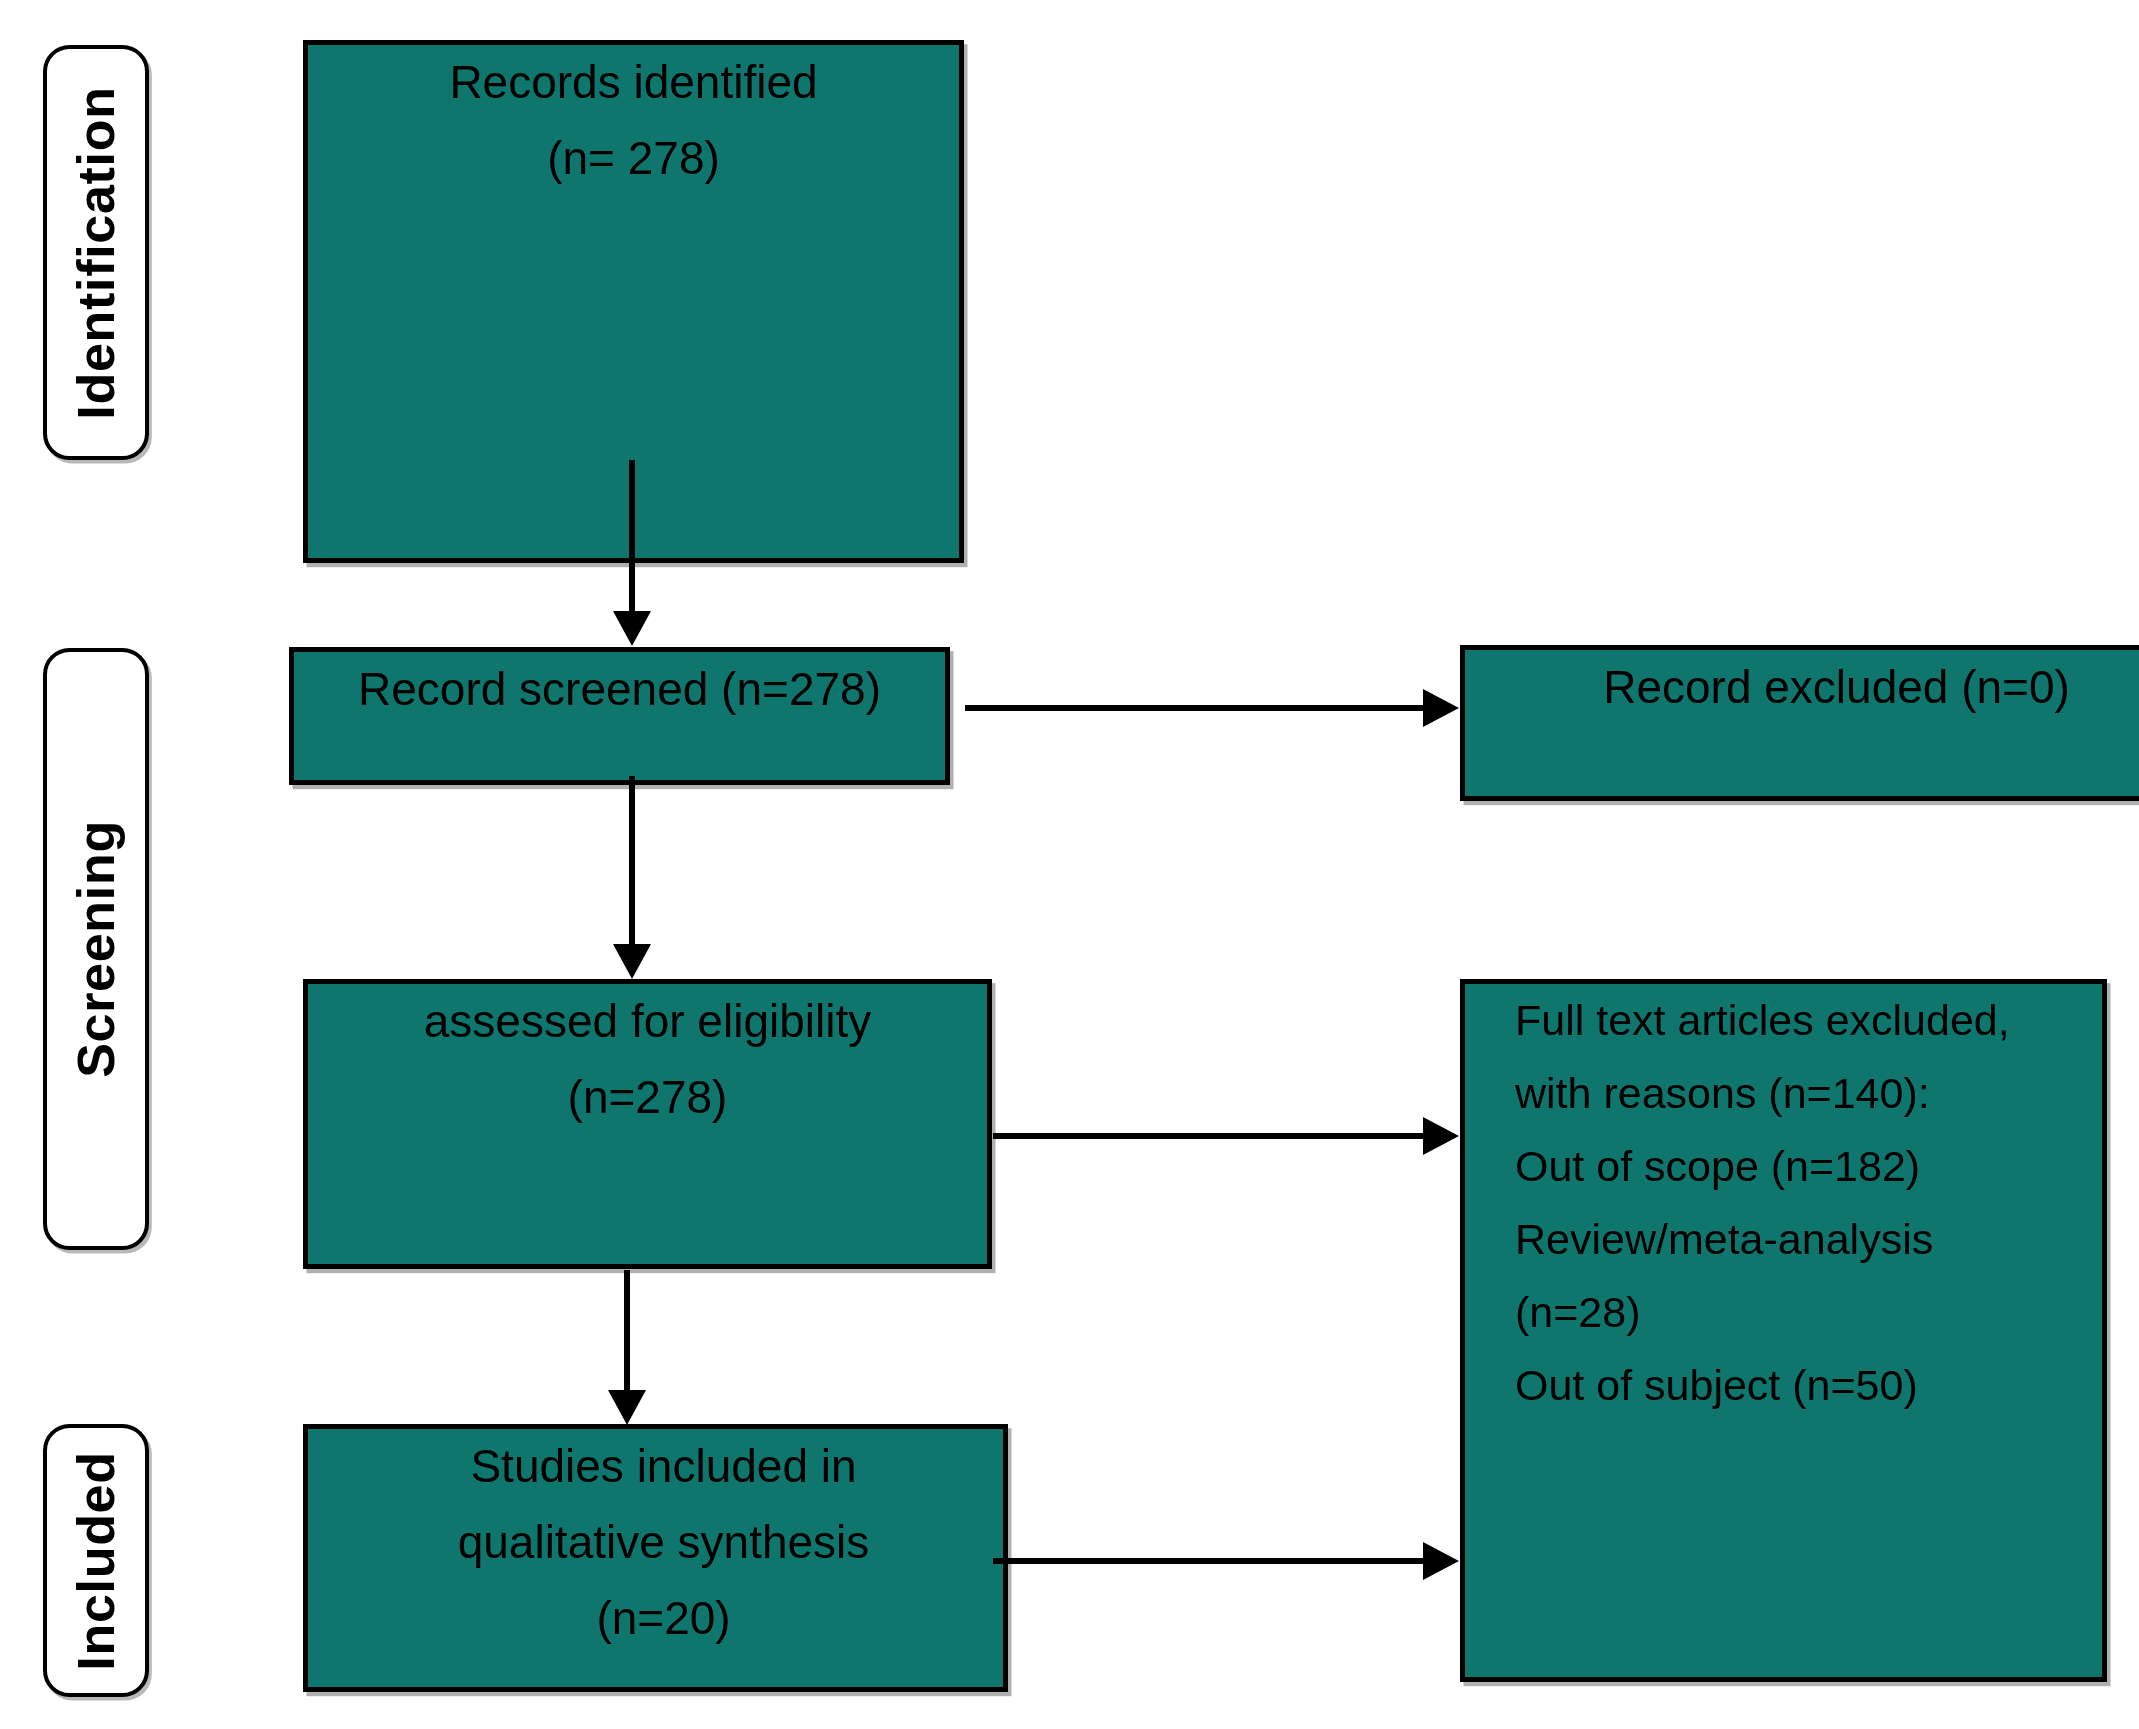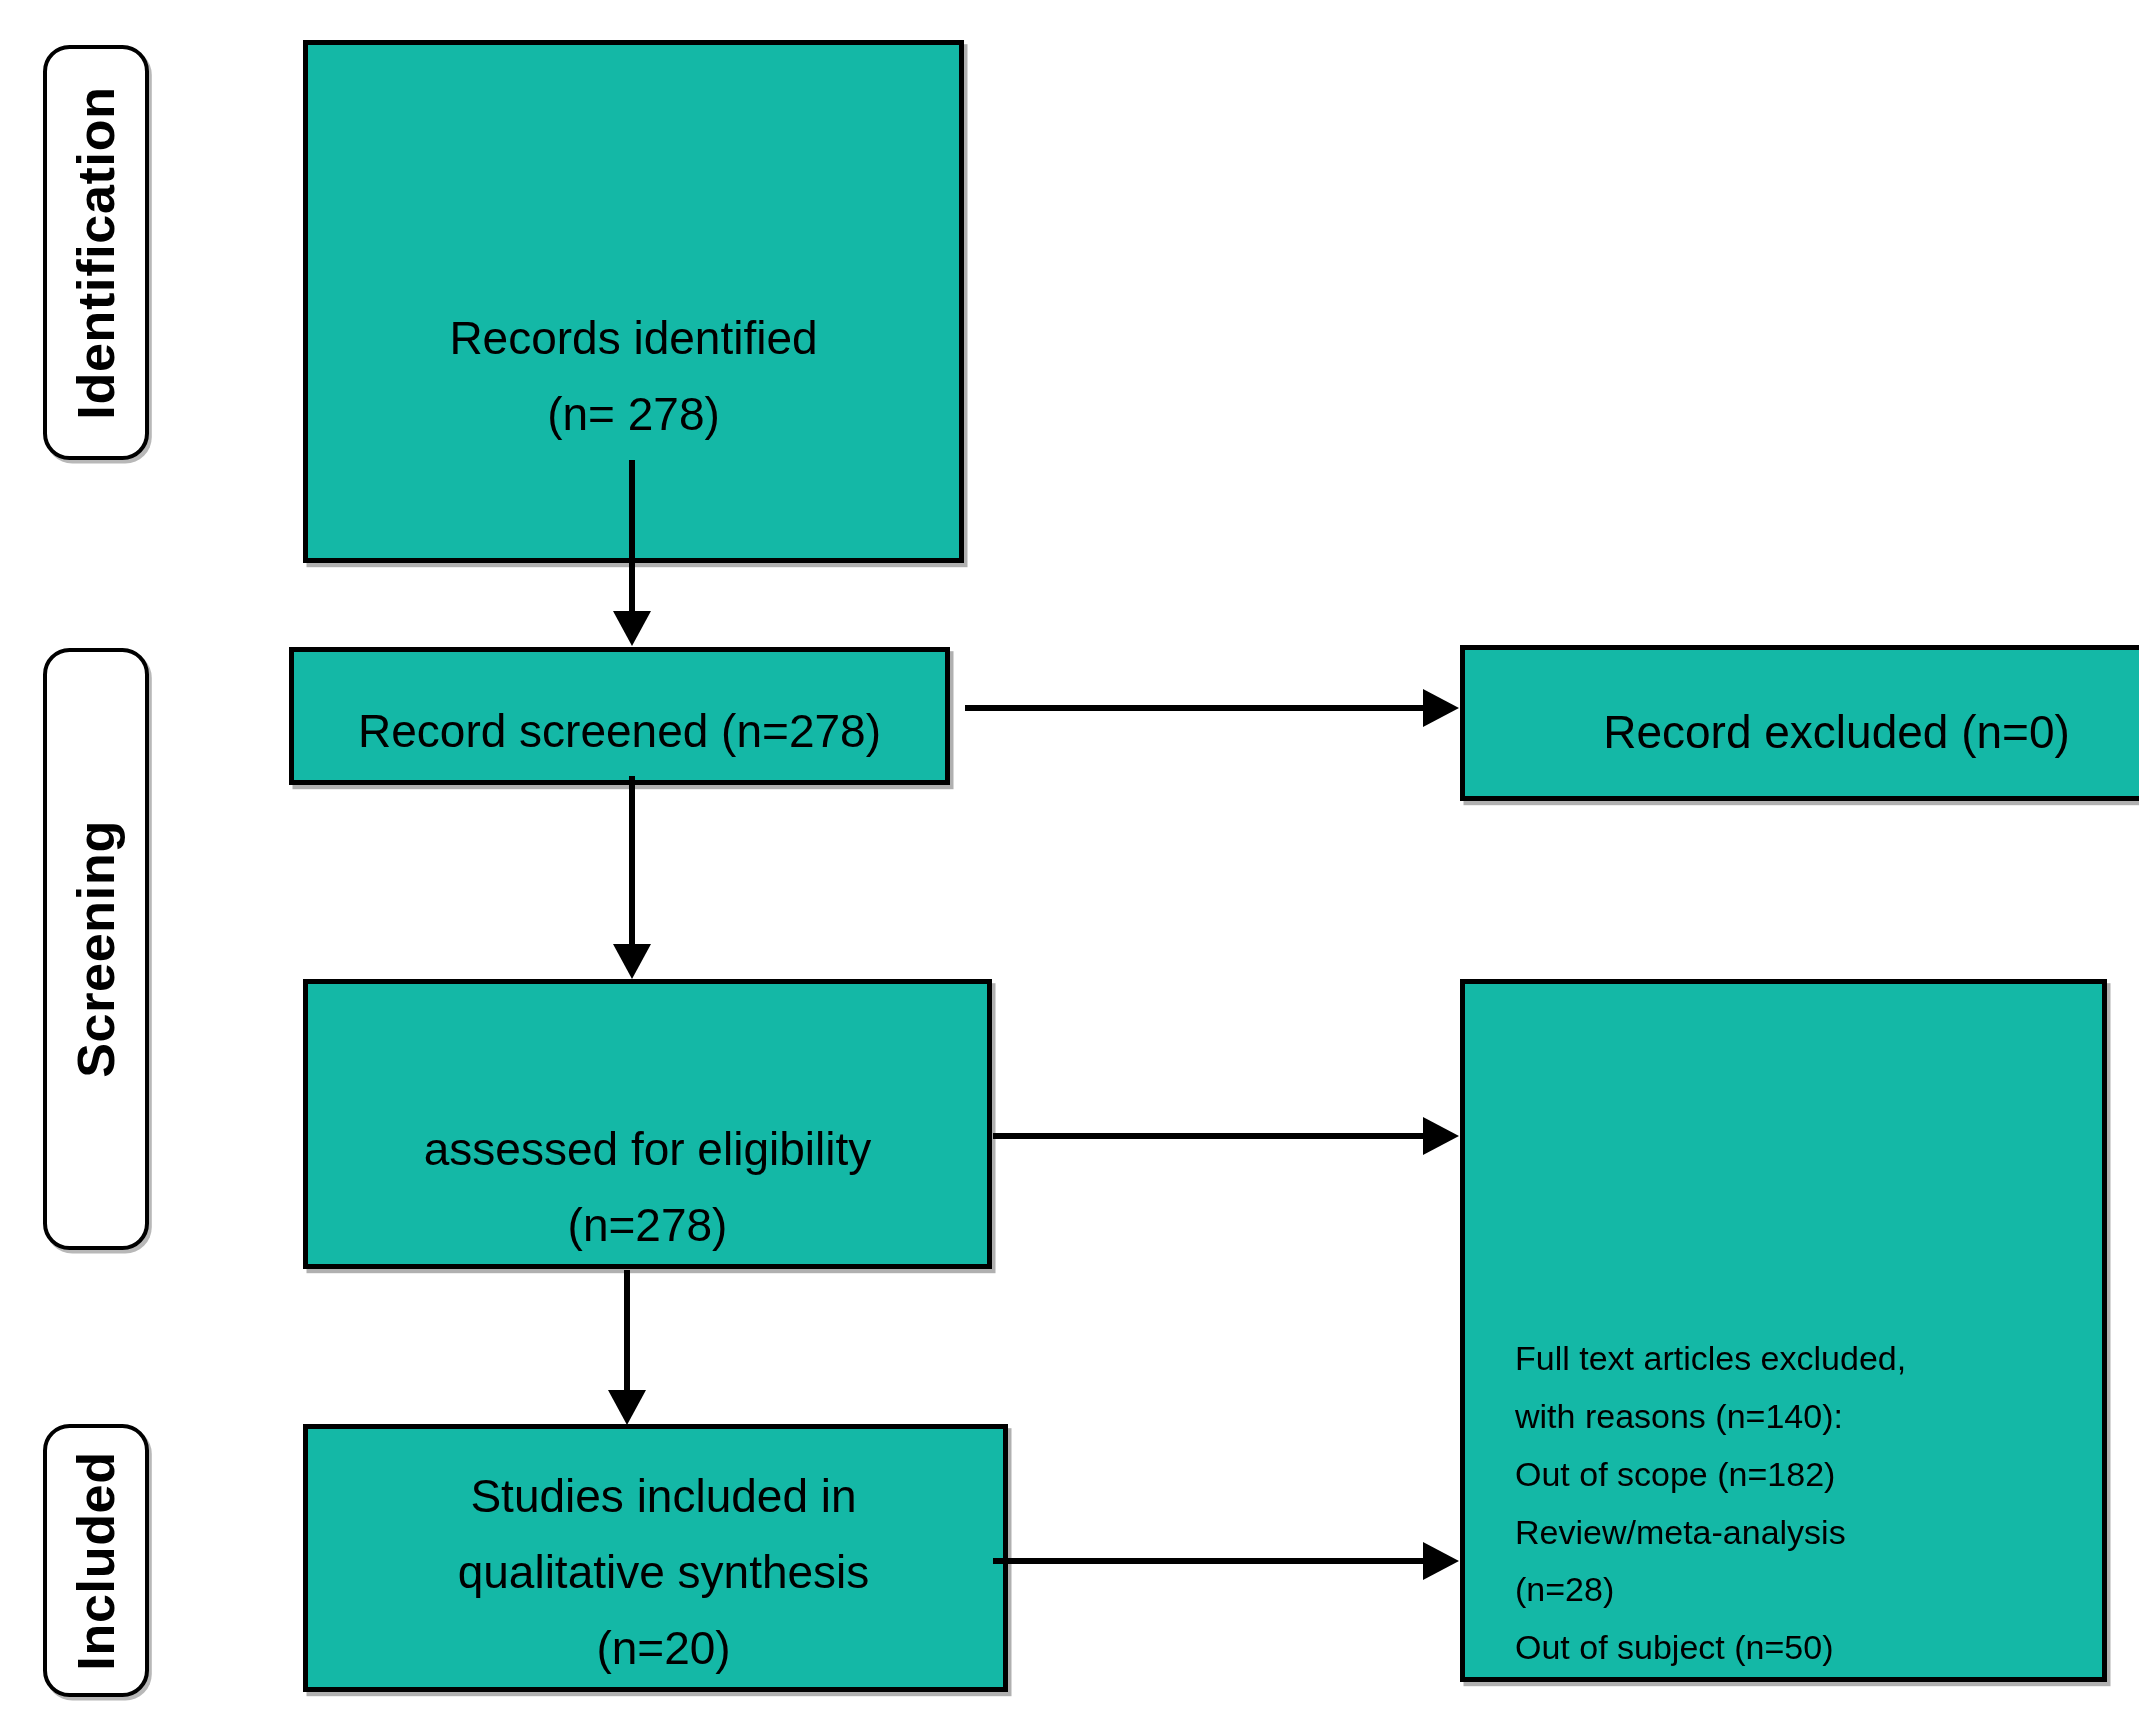--- a/index.html
+++ b/index.html
@@ -36,42 +36,42 @@
     white-space: nowrap;
   }
   #stage-identification { left: 43px;  top: 45px;   width: 98px; height: 407px; }
   #stage-screening      { left: 43px;  top: 648px;  width: 98px; height: 594px; }
   #stage-included       { left: 43px;  top: 1424px; width: 98px; height: 265px; }
 
   
   .box {
     position: absolute;
     border: 5.6px solid #000000;
-    background: #14b8a6;
+    background: #0f766e;
     box-shadow: 3.5px 4.2px 0 #b0b0b0;
     display: flex;
     flex-direction: column;
     align-items: center;
-    justify-content: flex-end;
+    justify-content: flex-start;
     text-align: center;
     font-size: 46px;
     line-height: 1.65;
   }
   .box .ln { white-space: nowrap; display: block; }
 
   #box-records-identified { left: 303px;  top: 40px;   width: 651px; height: 408px; padding-bottom: 105px; }
   #box-records-screened   { left: 289px;  top: 647px;  width: 651px; height: 118px; padding-bottom: 9.8px; }
   #box-fulltext-assessed  { left: 303px;  top: 979px; width: 679px; height: 280px; }
   #box-studies-included   { left: 303px;  top: 1424px; width: 679px; height: 258px; padding-left: 16px; }
   #box-records-excluded   { left: 1460px; top: 645px;  width: 647px; height: 121px; padding-bottom: 25px; padding-left: 48px; }
   #box-fulltext-excluded  {
     left: 1460px; top: 979px; width: 647px; height: 703px;
     align-items: flex-start;
     text-align: left;
-    font-size: 34px;
+    font-size: 43px;
     line-height: 1.7;
     padding-left: 50px;
     padding-right: 14px;
     box-sizing: border-box;
   }
 
   
   .shaft-v { position: absolute; width: 5.6px; background: #000000; }
   .shaft-h { position: absolute; height: 5.6px; background: #000000; }
   .head-down {

